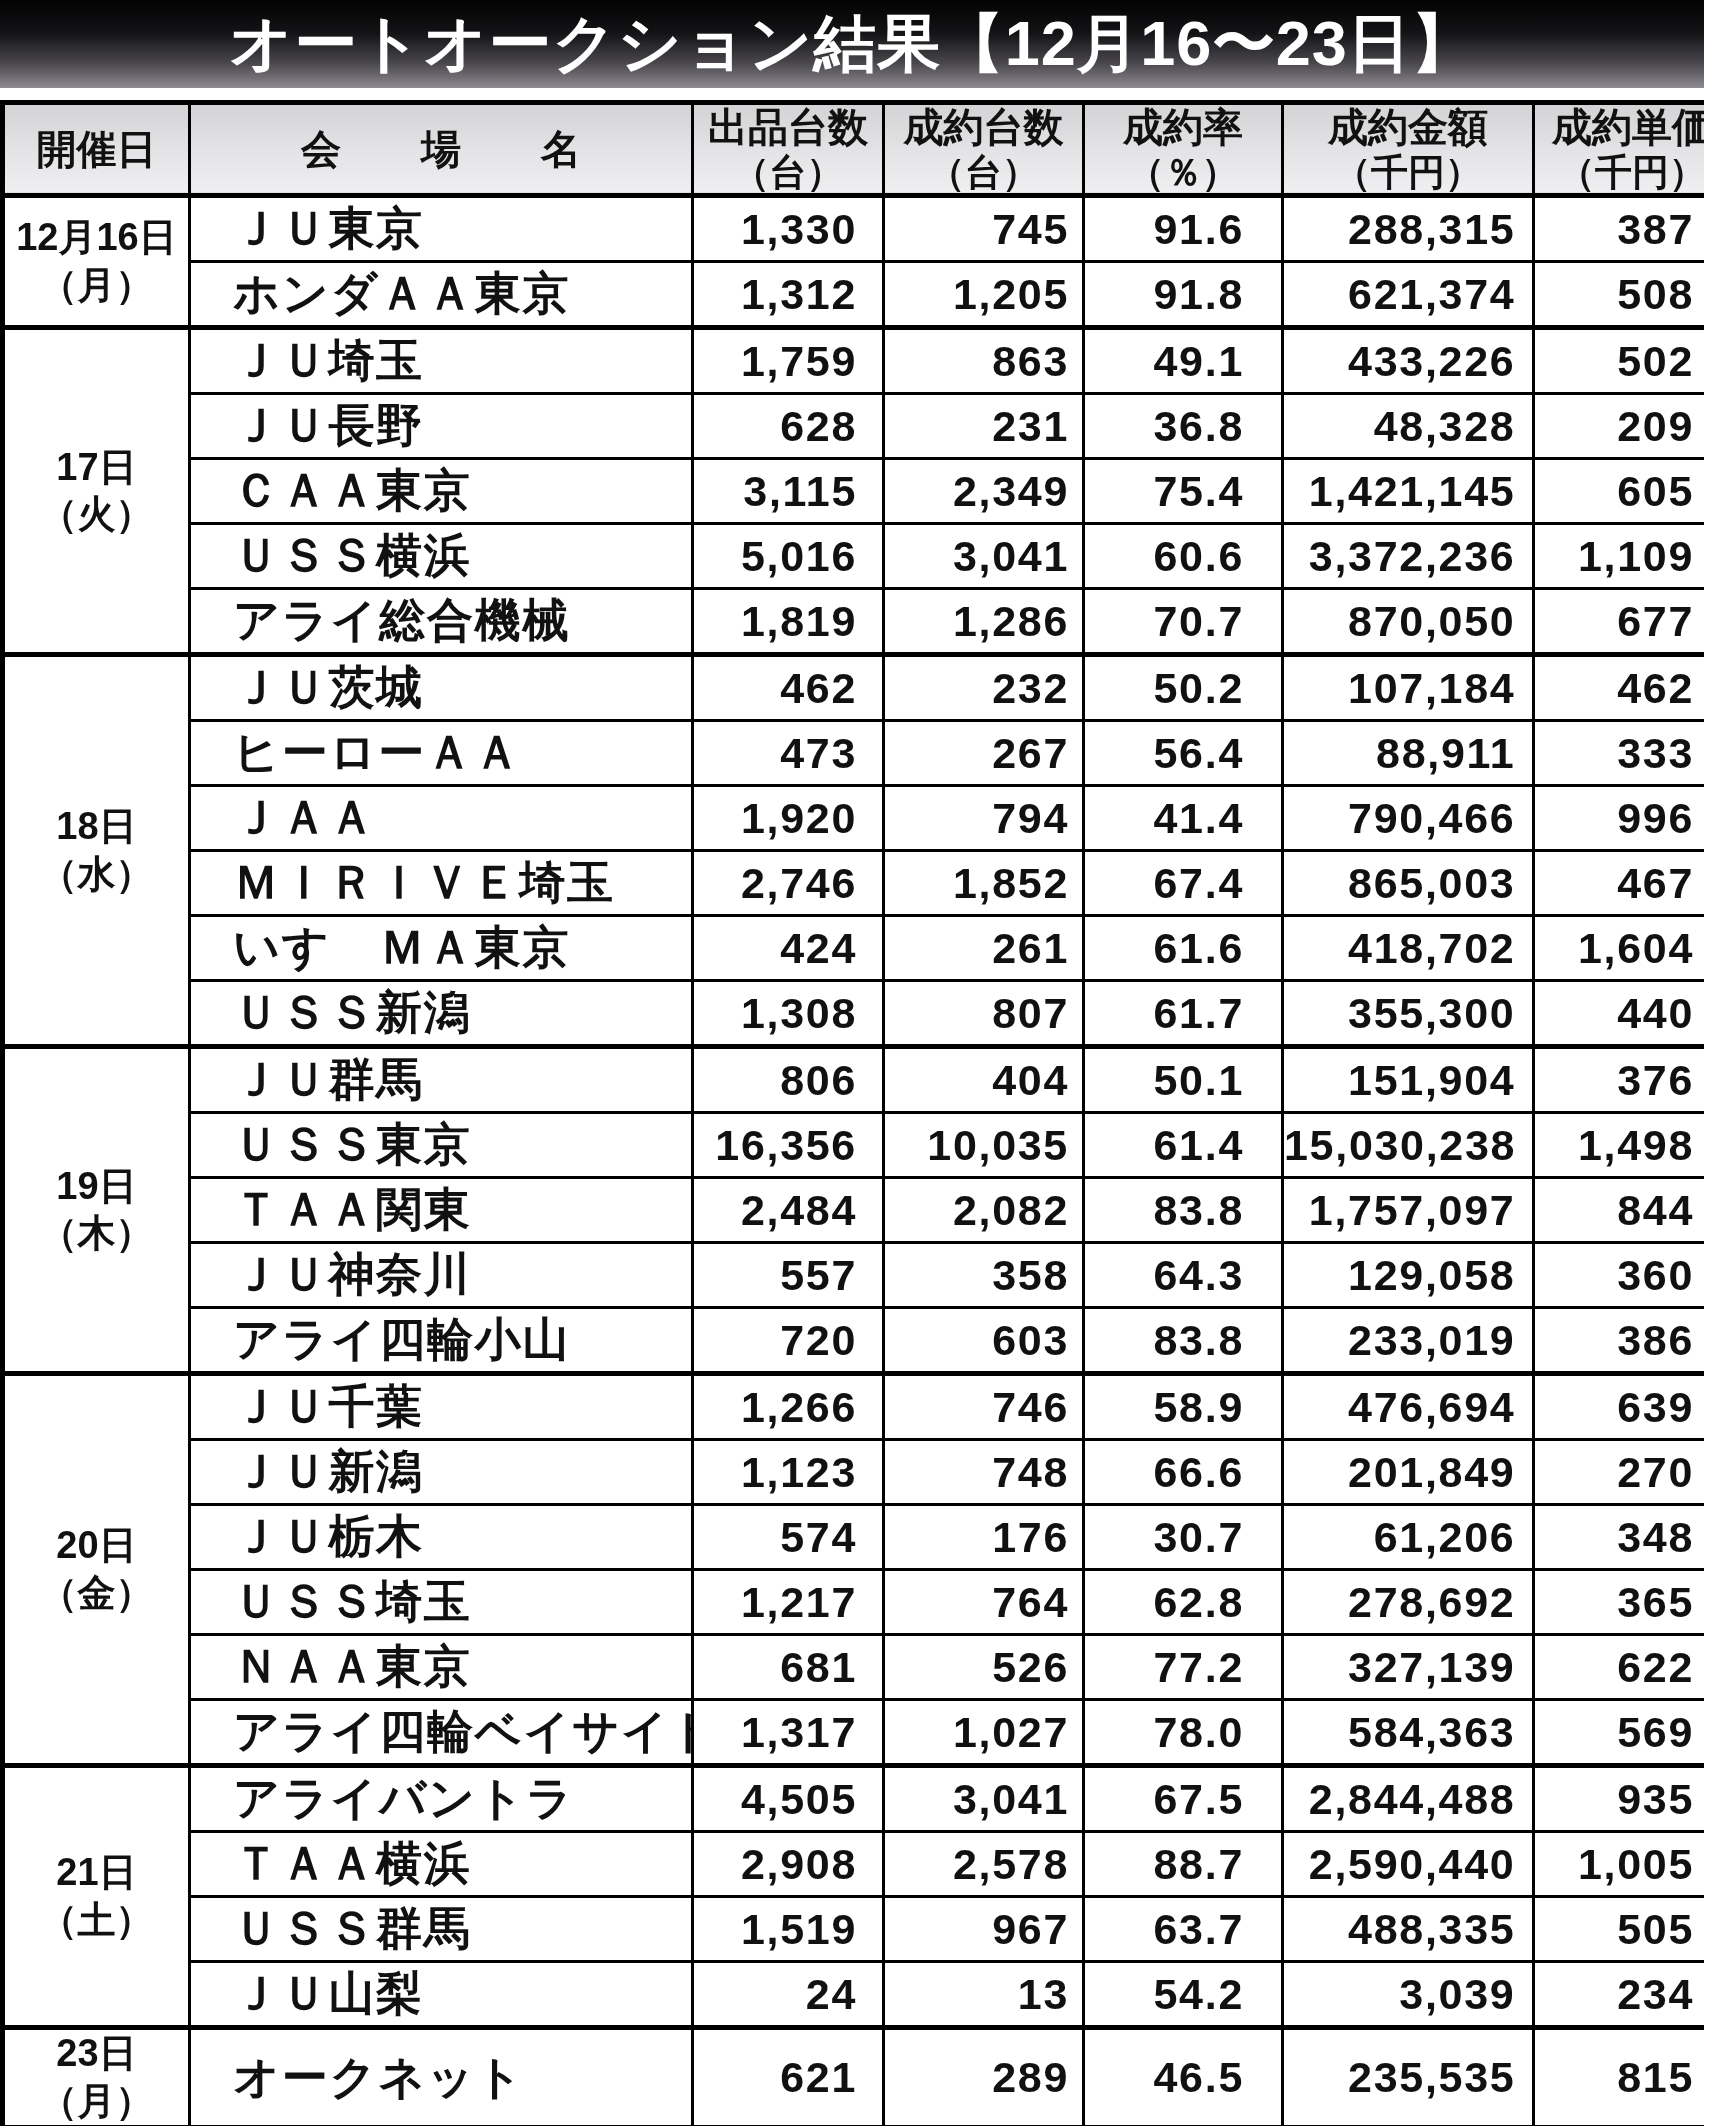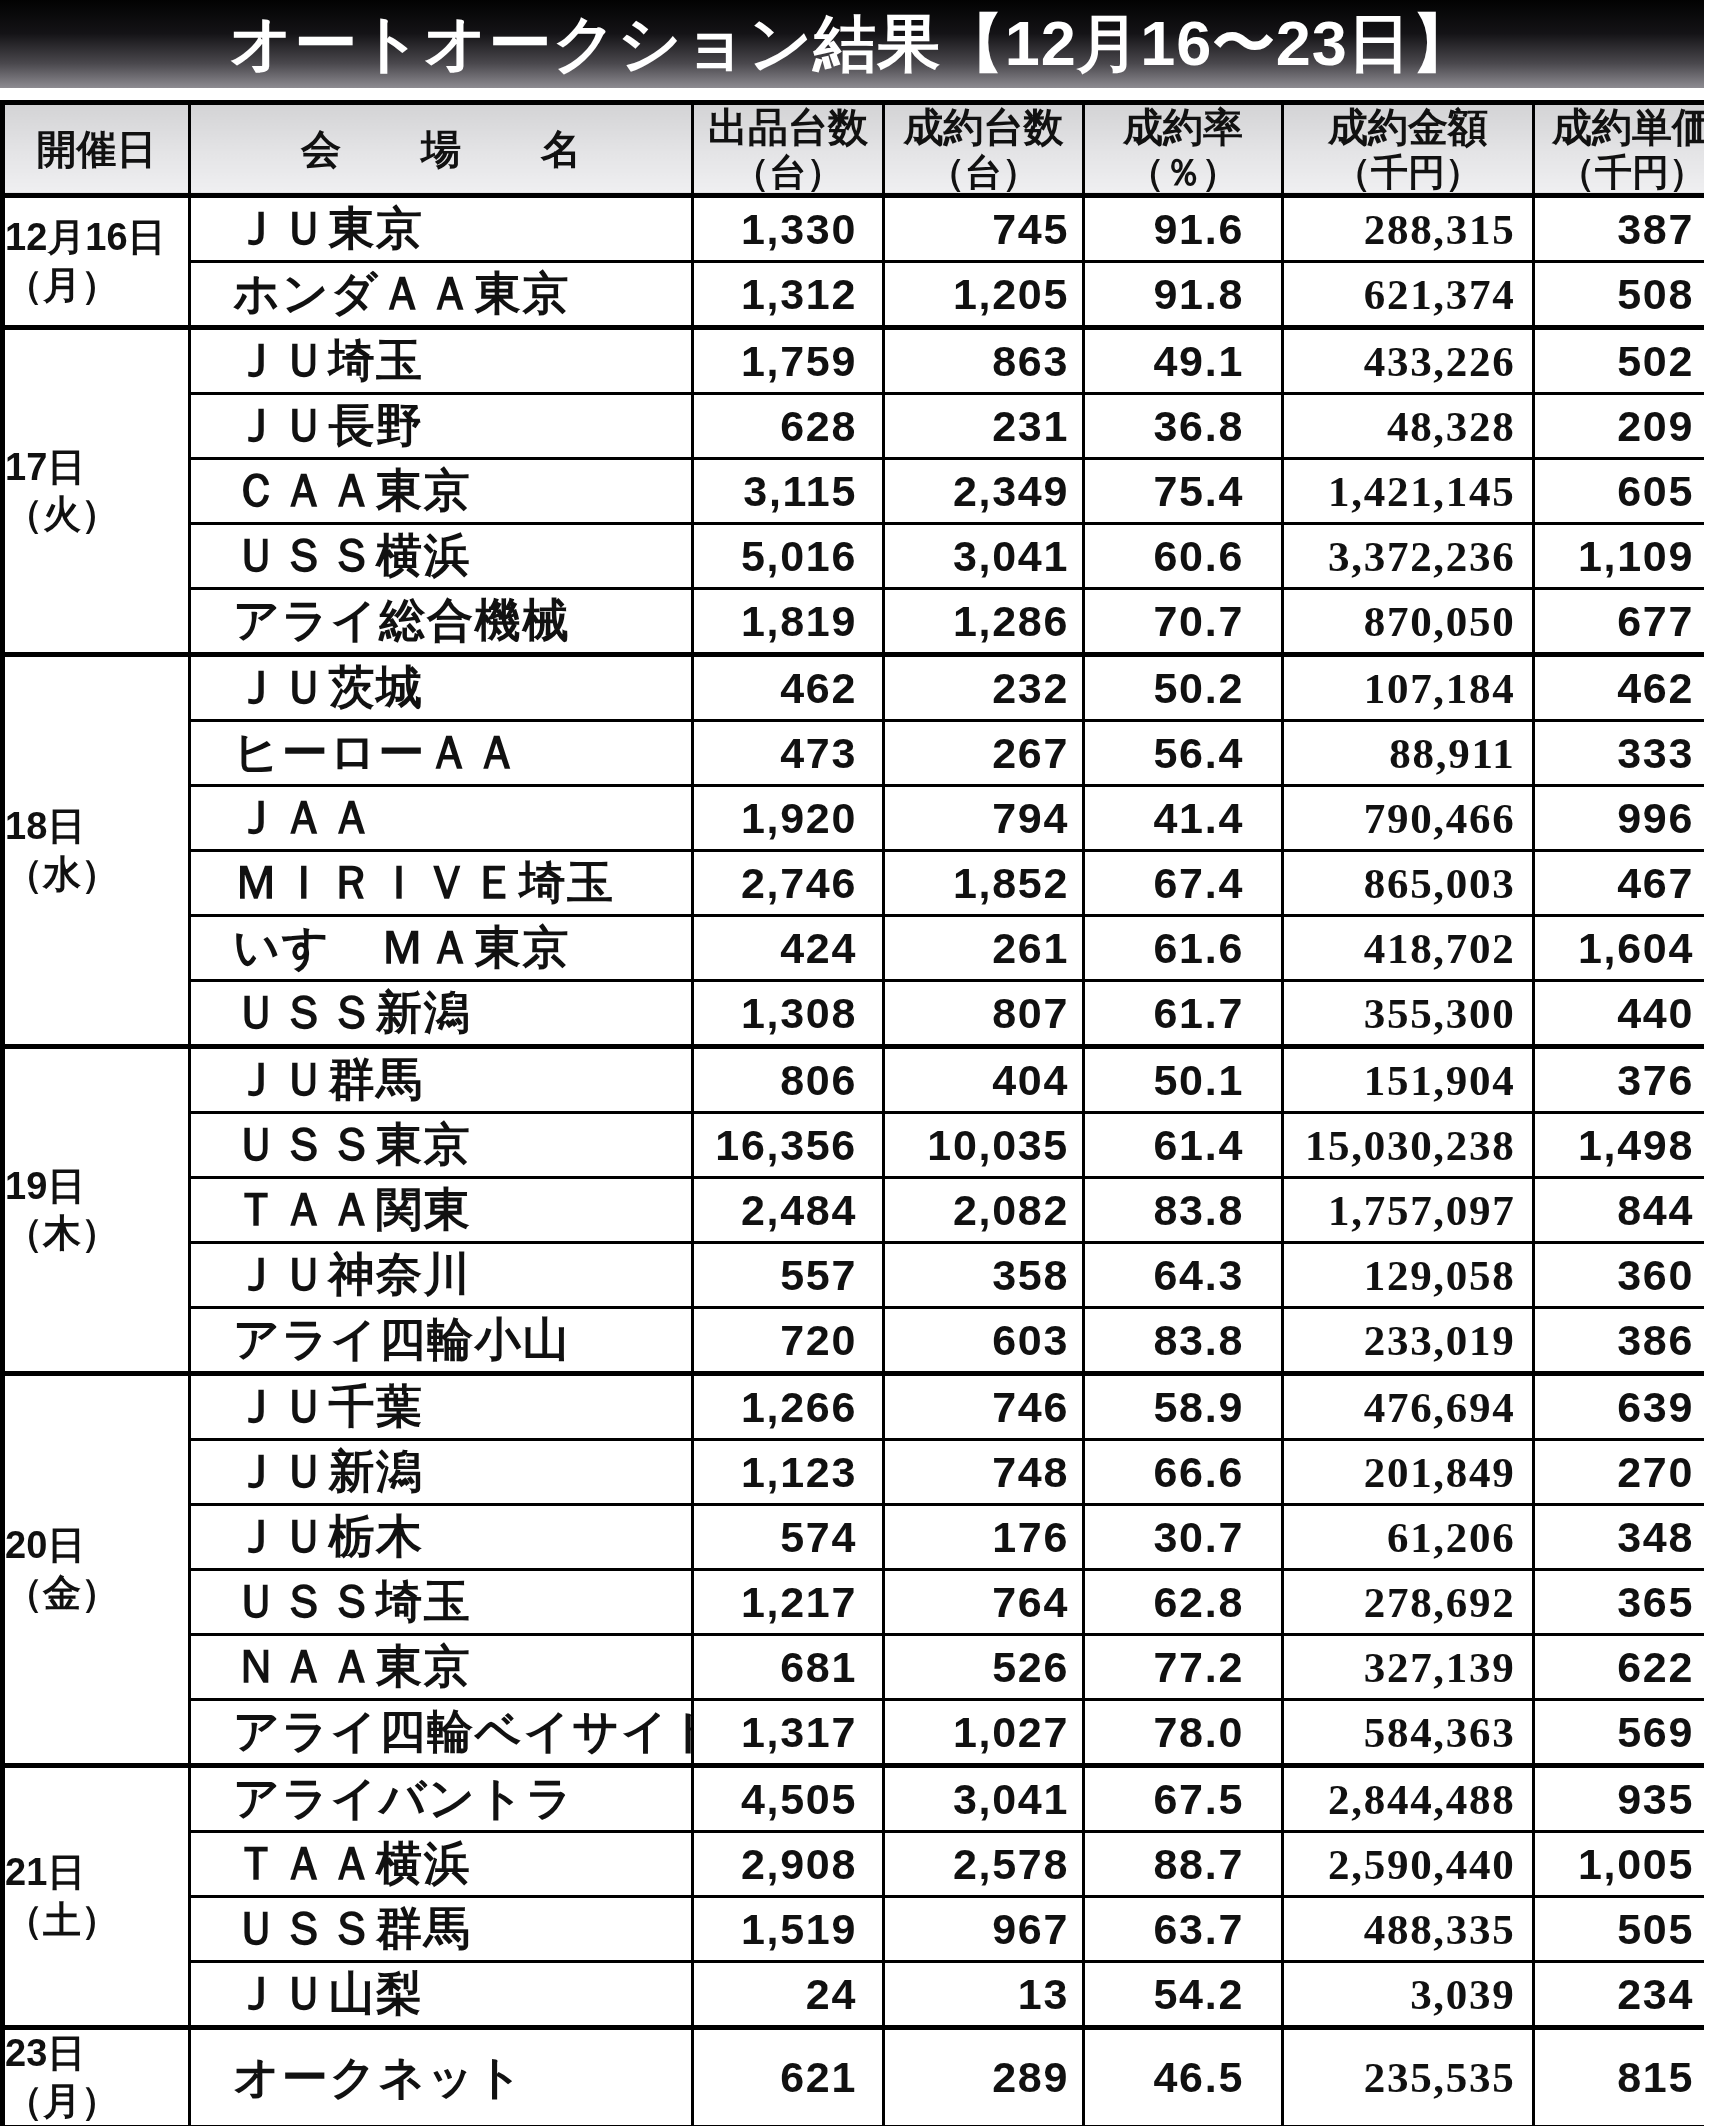--- a/index.html
+++ b/index.html
@@ -52,21 +52,21 @@
     border-bottom-width: 4.2px;
     background: linear-gradient(180deg, #d3d3d5 0%, #e4e4e6 55%, #efeff1 100%);
     text-align: center;
     font-size: 40px;
     line-height: 1.1;
     font-weight: bold;
   }
   .th-sub { font-size: 37px; }
   td { height: 59px; font-size: 45px; font-weight: bold; }
   td.date {
-    text-align: left;
+    text-align: center;
     font-size: 38px;
     line-height: 1.25;
     letter-spacing: 0px;
   }
   td.venue {
     text-align: left;
     padding-left: 42px;
     font-size: 46px;
     letter-spacing: 1.7px;
     white-space: nowrap;
@@ -74,21 +74,21 @@
   }
   td.num {
     text-align: right;
     font-size: 43px;
     letter-spacing: 1.7px;
     white-space: nowrap;
   }
   td.listed { padding-right: 25px; }
   td.sold   { padding-right: 13px; }
   td.rate   { padding-right: 37px; }
-  td.amount { padding-right: 16.6px; font-family: Liberation Serif, serif; }
+  td.amount { padding-right: 16.6px; }
   td.unit   { padding-right: 35px; }
 
   tr.group-start td { border-top-width: 5px; }
   tr.total-row td { border-top-width: 5px; }
   td.total-label {
     text-align: center;
     font-size: 43px;
     letter-spacing: 1.7px;
   }
 </style>

